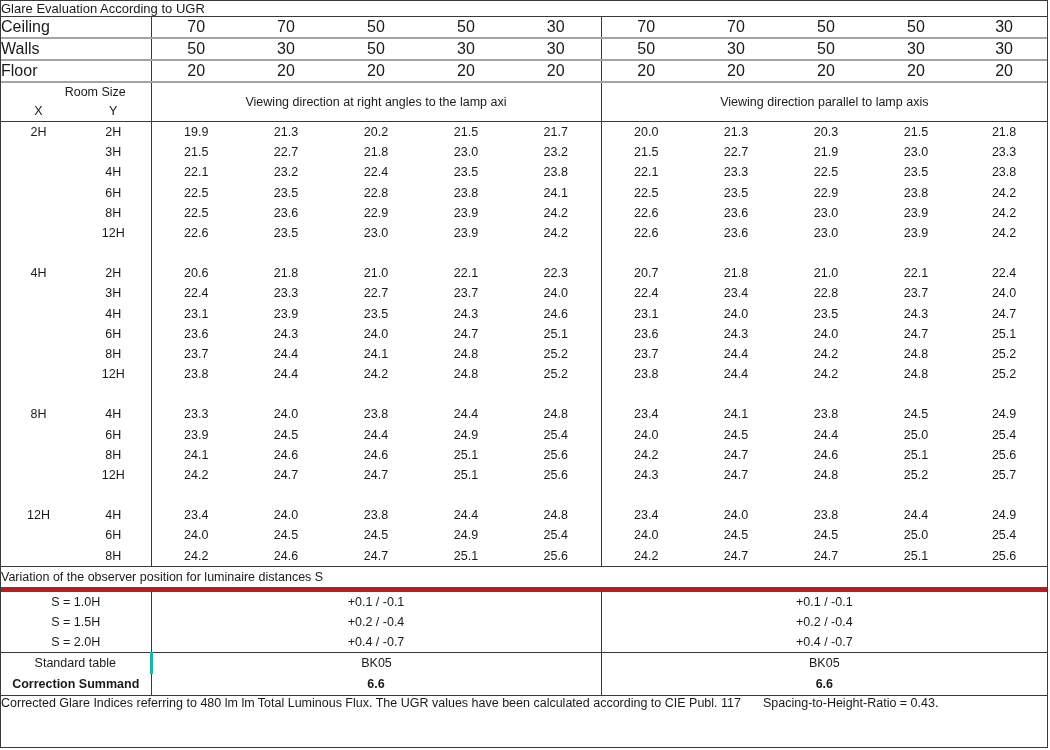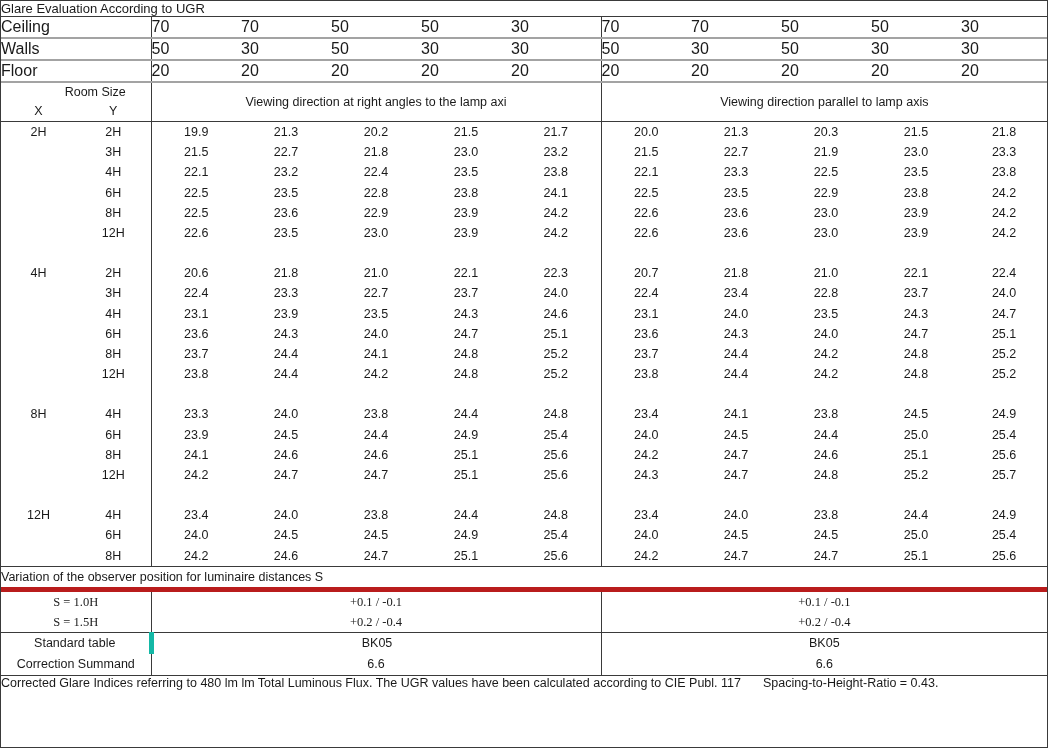--- a/index.html
+++ b/index.html
@@ -43,20 +43,21 @@
     height: 20px;
     line-height: 20px;
     font-size: 16px;
   }
   .hdr-label {
     padding-left: 5px;
     text-align: left;
     border-right: 1px solid #3a3a3a;
   }
   .hdr-val {
+    text-align: center;
   }
   .sep-col {
     border-left: 1px solid #3a3a3a;
   }
   .dir-row td {
     border-bottom: 1px solid #3a3a3a;
     text-align: center;
     font-size: 12.5px;
   }
   .roomsize-cell {
@@ -109,40 +110,40 @@
     text-align: left;
     padding-left: 5px;
     height: 20px;
     line-height: 20px;
     margin-left: 16px;
   }
   .var-row td {
     height: 20px;
     line-height: 20px;
     text-align: center;
-    font-family: Liberation Serif, serif;
   }
   .var-row td.var-label {
     border-right: 1px solid #3a3a3a;
     text-align: center;
   }
   .std-row td {
     border-top: 1px solid #3a3a3a;
     height: 21px;
     line-height: 21px;
     text-align: center;
   }
   .std-row td.std-label {
-    border-right: 5px solid #14b8a6;
+    border-right: 3px solid #14b8a6;
   }
   .corr-row td {
     height: 21px;
     line-height: 21px;
     text-align: center;
     border-bottom: 1px solid #3a3a3a;
+    font-weight: bold;
   }
   .corr-row td.std-label {
     border-right: 1px solid #3a3a3a;
   }
   .footer-row td {
     padding: 4px 5px 2px 5px;
     font-size: 12.5px;
     text-align: left;
   }
   .footnote-gap {
@@ -527,20 +528,25 @@
     <tr class="var-row">
       <td colspan="2" class="var-label">S = 1.0H</td>
       <td colspan="5">+0.1 / -0.1</td>
       <td colspan="5" class="sep-col">+0.1 / -0.1</td>
     </tr>
     <tr class="var-row">
       <td colspan="2" class="var-label">S = 1.5H</td>
       <td colspan="5">+0.2 / -0.4</td>
       <td colspan="5" class="sep-col">+0.2 / -0.4</td>
     </tr>
+    <tr class="var-row">
+      <td colspan="2" class="var-label">S = 2.0H</td>
+      <td colspan="5">+0.4 / -0.7</td>
+      <td colspan="5" class="sep-col">+0.4 / -0.7</td>
+    </tr>
 
     <tr class="std-row">
       <td colspan="2" class="std-label">Standard table</td>
       <td colspan="5">BK05</td>
       <td colspan="5" class="sep-col">BK05</td>
     </tr>
 
     <tr class="corr-row">
       <td colspan="2" class="std-label">Correction Summand</td>
       <td colspan="5">6.6</td>

